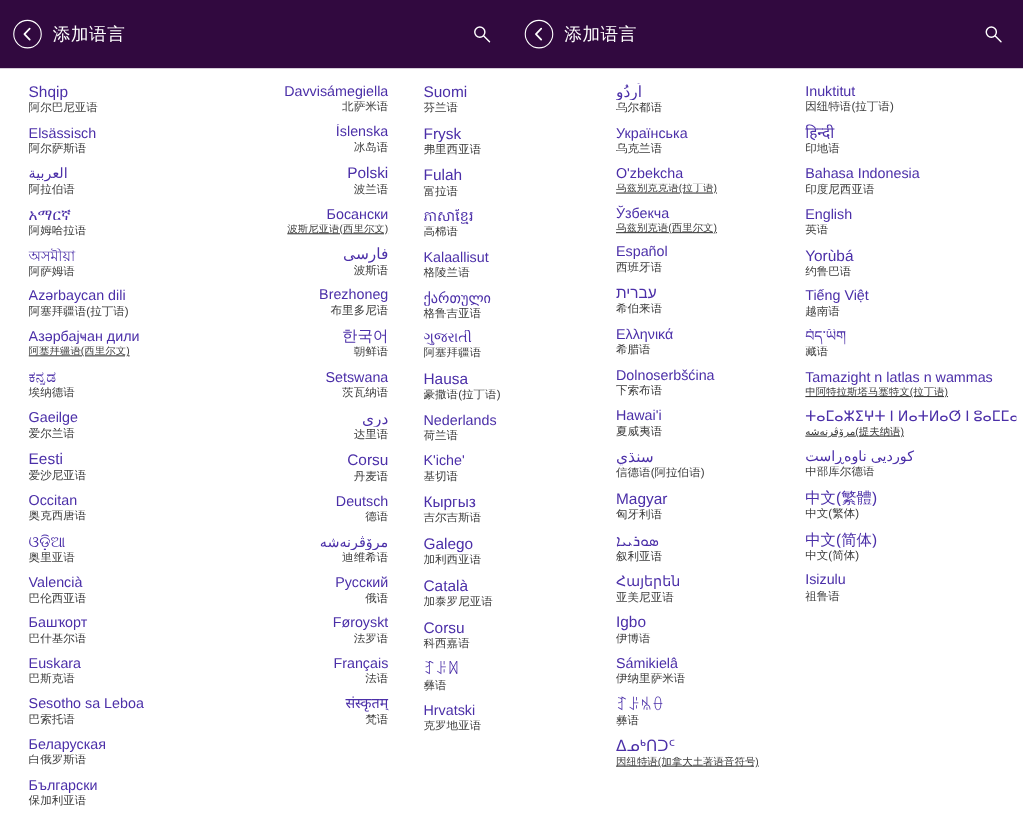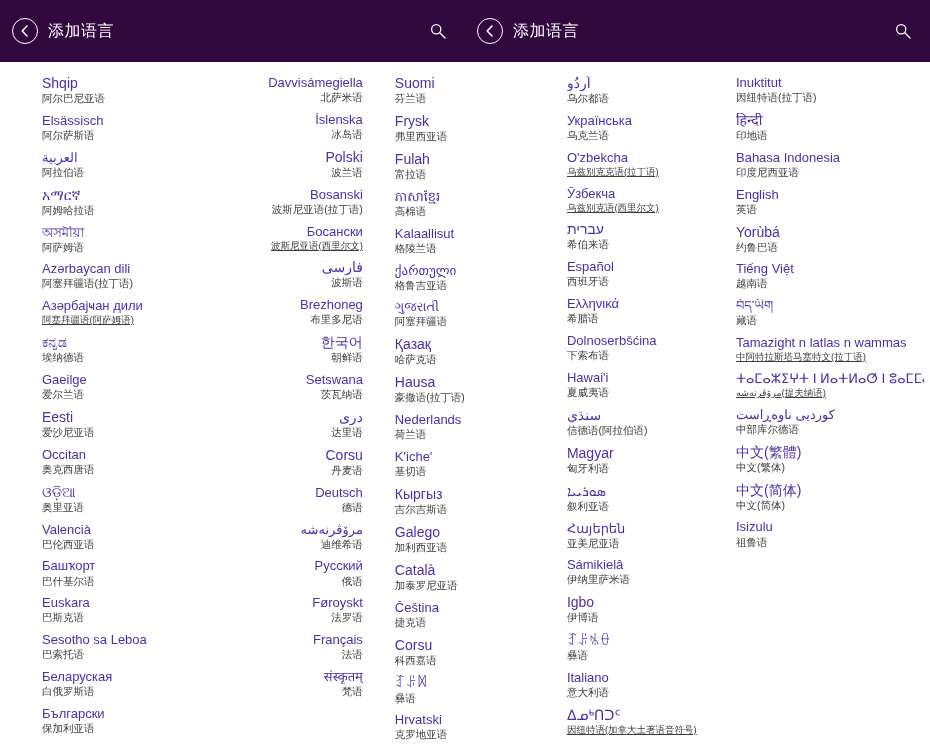--- a/index.html
+++ b/index.html
@@ -69,21 +69,20 @@
   .search-icon svg { display: block; }
 
   
   .content {
     flex: 1 1 auto;
     display: flex;
     flex-direction: row;
     padding: 14px 0 0 0;
     box-sizing: border-box;
     overflow: hidden;
-    margin-left: 16px;
   }
   .column {
     box-sizing: border-box;
     padding-left: 26px;
     padding-right: 6px;
     overflow: hidden;
   }
   .col-0 { width: 186px; }
   .col-1 { width: 173px; text-align: right; }
   .col-2 { width: 175px; }
@@ -172,21 +171,21 @@
         <div class="lang-item">
           <div class="lang-native">অসমীয়া</div>
           <div class="lang-cn">阿萨姆语</div>
         </div>
         <div class="lang-item">
           <div class="lang-native">Azərbaycan dili</div>
           <div class="lang-cn">阿塞拜疆语(拉丁语)</div>
         </div>
         <div class="lang-item">
           <div class="lang-native">Азәрбајҹан дили</div>
-          <div class="lang-cn small">阿塞拜疆语(阿萨姆语)</div>
+          <div class="lang-cn small">阿塞拜疆语(西里尔文)</div>
         </div>
         <div class="lang-item">
           <div class="lang-native big">ಕನ್ನಡ</div>
           <div class="lang-cn">埃纳德语</div>
         </div>
         <div class="lang-item">
           <div class="lang-native">Gaeilge</div>
           <div class="lang-cn">爱尔兰语</div>
         </div>
         <div class="lang-item">
@@ -233,24 +232,20 @@
         </div>
         <div class="lang-item">
           <div class="lang-native">Íslenska</div>
           <div class="lang-cn">冰岛语</div>
         </div>
         <div class="lang-item">
           <div class="lang-native big">Polski</div>
           <div class="lang-cn">波兰语</div>
         </div>
         <div class="lang-item">
-          <div class="lang-native">Bosanski</div>
-          <div class="lang-cn">波斯尼亚语(拉丁语)</div>
-        </div>
-        <div class="lang-item">
           <div class="lang-native">Босански</div>
           <div class="lang-cn small">波斯尼亚语(西里尔文)</div>
         </div>
         <div class="lang-item">
           <div class="lang-native big">فارسی</div>
           <div class="lang-cn">波斯语</div>
         </div>
         <div class="lang-item">
           <div class="lang-native">Brezhoneg</div>
           <div class="lang-cn">布里多尼语</div>
@@ -319,24 +314,20 @@
         </div>
         <div class="lang-item">
           <div class="lang-native">ქართული</div>
           <div class="lang-cn">格鲁吉亚语</div>
         </div>
         <div class="lang-item">
           <div class="lang-native">ગુજરાતી</div>
           <div class="lang-cn">阿塞拜疆语</div>
         </div>
         <div class="lang-item">
-          <div class="lang-native big">Қазақ</div>
-          <div class="lang-cn">哈萨克语</div>
-        </div>
-        <div class="lang-item">
           <div class="lang-native big">Hausa</div>
           <div class="lang-cn">豪撒语(拉丁语)</div>
         </div>
         <div class="lang-item">
           <div class="lang-native">Nederlands</div>
           <div class="lang-cn">荷兰语</div>
         </div>
         <div class="lang-item">
           <div class="lang-native">K'iche'</div>
           <div class="lang-cn">基切语</div>
@@ -347,24 +338,20 @@
         </div>
         <div class="lang-item">
           <div class="lang-native big">Galego</div>
           <div class="lang-cn">加利西亚语</div>
         </div>
         <div class="lang-item">
           <div class="lang-native big">Català</div>
           <div class="lang-cn">加泰罗尼亚语</div>
         </div>
         <div class="lang-item">
-          <div class="lang-native">Čeština</div>
-          <div class="lang-cn">捷克语</div>
-        </div>
-        <div class="lang-item">
           <div class="lang-native big">Corsu</div>
           <div class="lang-cn">科西嘉语</div>
         </div>
         <div class="lang-item">
           <div class="lang-native big">ꆈꌠꉙ</div>
           <div class="lang-cn">彝语</div>
         </div>
         <div class="lang-item">
           <div class="lang-native">Hrvatski</div>
           <div class="lang-cn">克罗地亚语</div>
@@ -381,28 +368,28 @@
         </div>
         <div class="lang-item">
           <div class="lang-native">O'zbekcha</div>
           <div class="lang-cn small">乌兹别克克语(拉丁语)</div>
         </div>
         <div class="lang-item">
           <div class="lang-native">Ўзбекча</div>
           <div class="lang-cn small">乌兹别克语(西里尔文)</div>
         </div>
         <div class="lang-item">
+          <div class="lang-native">Español</div>
+          <div class="lang-cn">西班牙语</div>
+        </div>
+        <div class="lang-item">
           <div class="lang-native big">עברית</div>
           <div class="lang-cn">希伯来语</div>
         </div>
         <div class="lang-item">
-          <div class="lang-native">Español</div>
-          <div class="lang-cn">西班牙语</div>
-        </div>
-        <div class="lang-item">
           <div class="lang-native">Ελληνικά</div>
           <div class="lang-cn">希腊语</div>
         </div>
         <div class="lang-item">
           <div class="lang-native">Dolnoserbšćina</div>
           <div class="lang-cn">下索布语</div>
         </div>
         <div class="lang-item">
           <div class="lang-native">Hawai'i</div>
           <div class="lang-cn">夏威夷语</div>
@@ -417,36 +404,32 @@
         </div>
         <div class="lang-item">
           <div class="lang-native big">ܣܘܪܝܝܐ</div>
           <div class="lang-cn">叙利亚语</div>
         </div>
         <div class="lang-item">
           <div class="lang-native">Հայերեն</div>
           <div class="lang-cn">亚美尼亚语</div>
         </div>
         <div class="lang-item">
+          <div class="lang-native big">Igbo</div>
+          <div class="lang-cn">伊博语</div>
+        </div>
+        <div class="lang-item">
           <div class="lang-native">Sámikielâ</div>
           <div class="lang-cn">伊纳里萨米语</div>
         </div>
         <div class="lang-item">
-          <div class="lang-native big">Igbo</div>
-          <div class="lang-cn">伊博语</div>
-        </div>
-        <div class="lang-item">
           <div class="lang-native big">ꆈꌠꁱꂷ</div>
           <div class="lang-cn">彝语</div>
         </div>
         <div class="lang-item">
-          <div class="lang-native">Italiano</div>
-          <div class="lang-cn">意大利语</div>
-        </div>
-        <div class="lang-item">
           <div class="lang-native big">ᐃᓄᒃᑎᑐᑦ</div>
           <div class="lang-cn small">因纽特语(加拿大土著语音符号)</div>
         </div>
       </div>
       <div class="column col-4">
         <div class="lang-item">
           <div class="lang-native">Inuktitut</div>
           <div class="lang-cn">因纽特语(拉丁语)</div>
         </div>
         <div class="lang-item">

